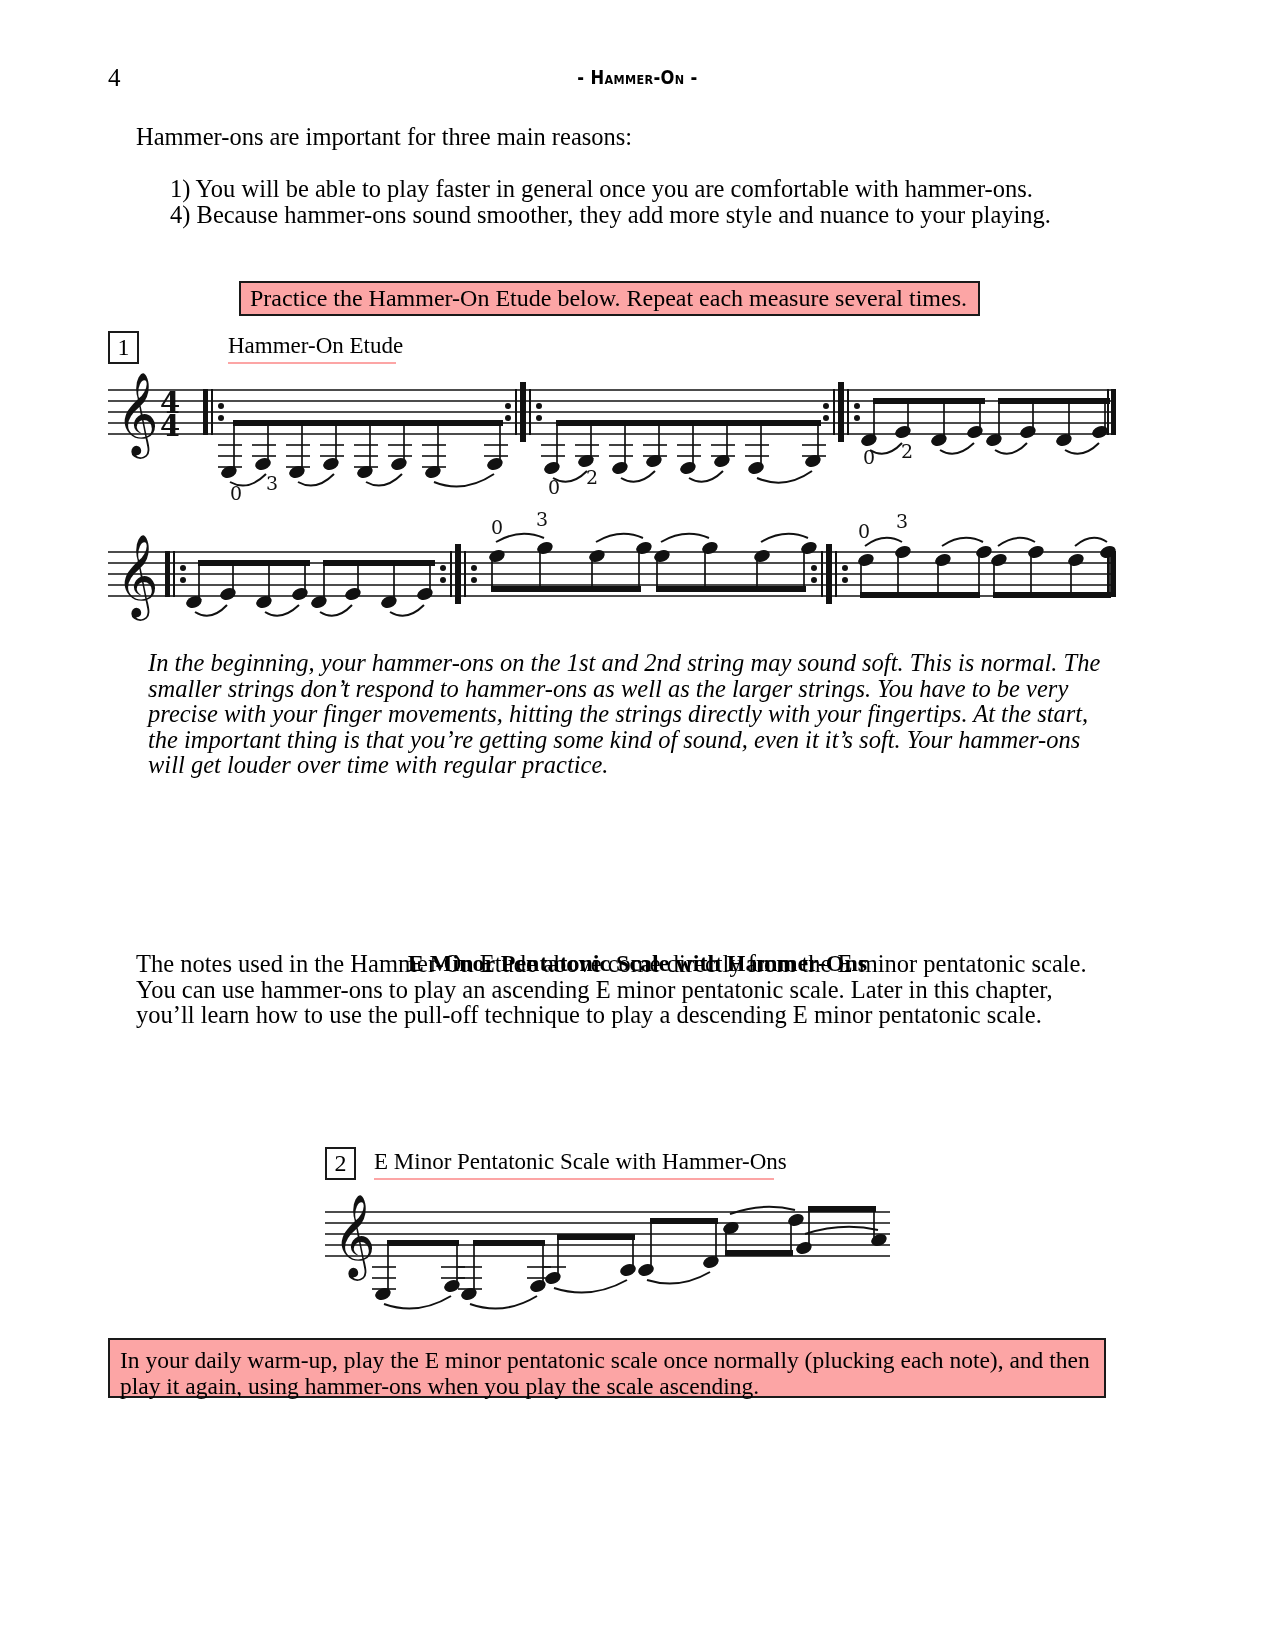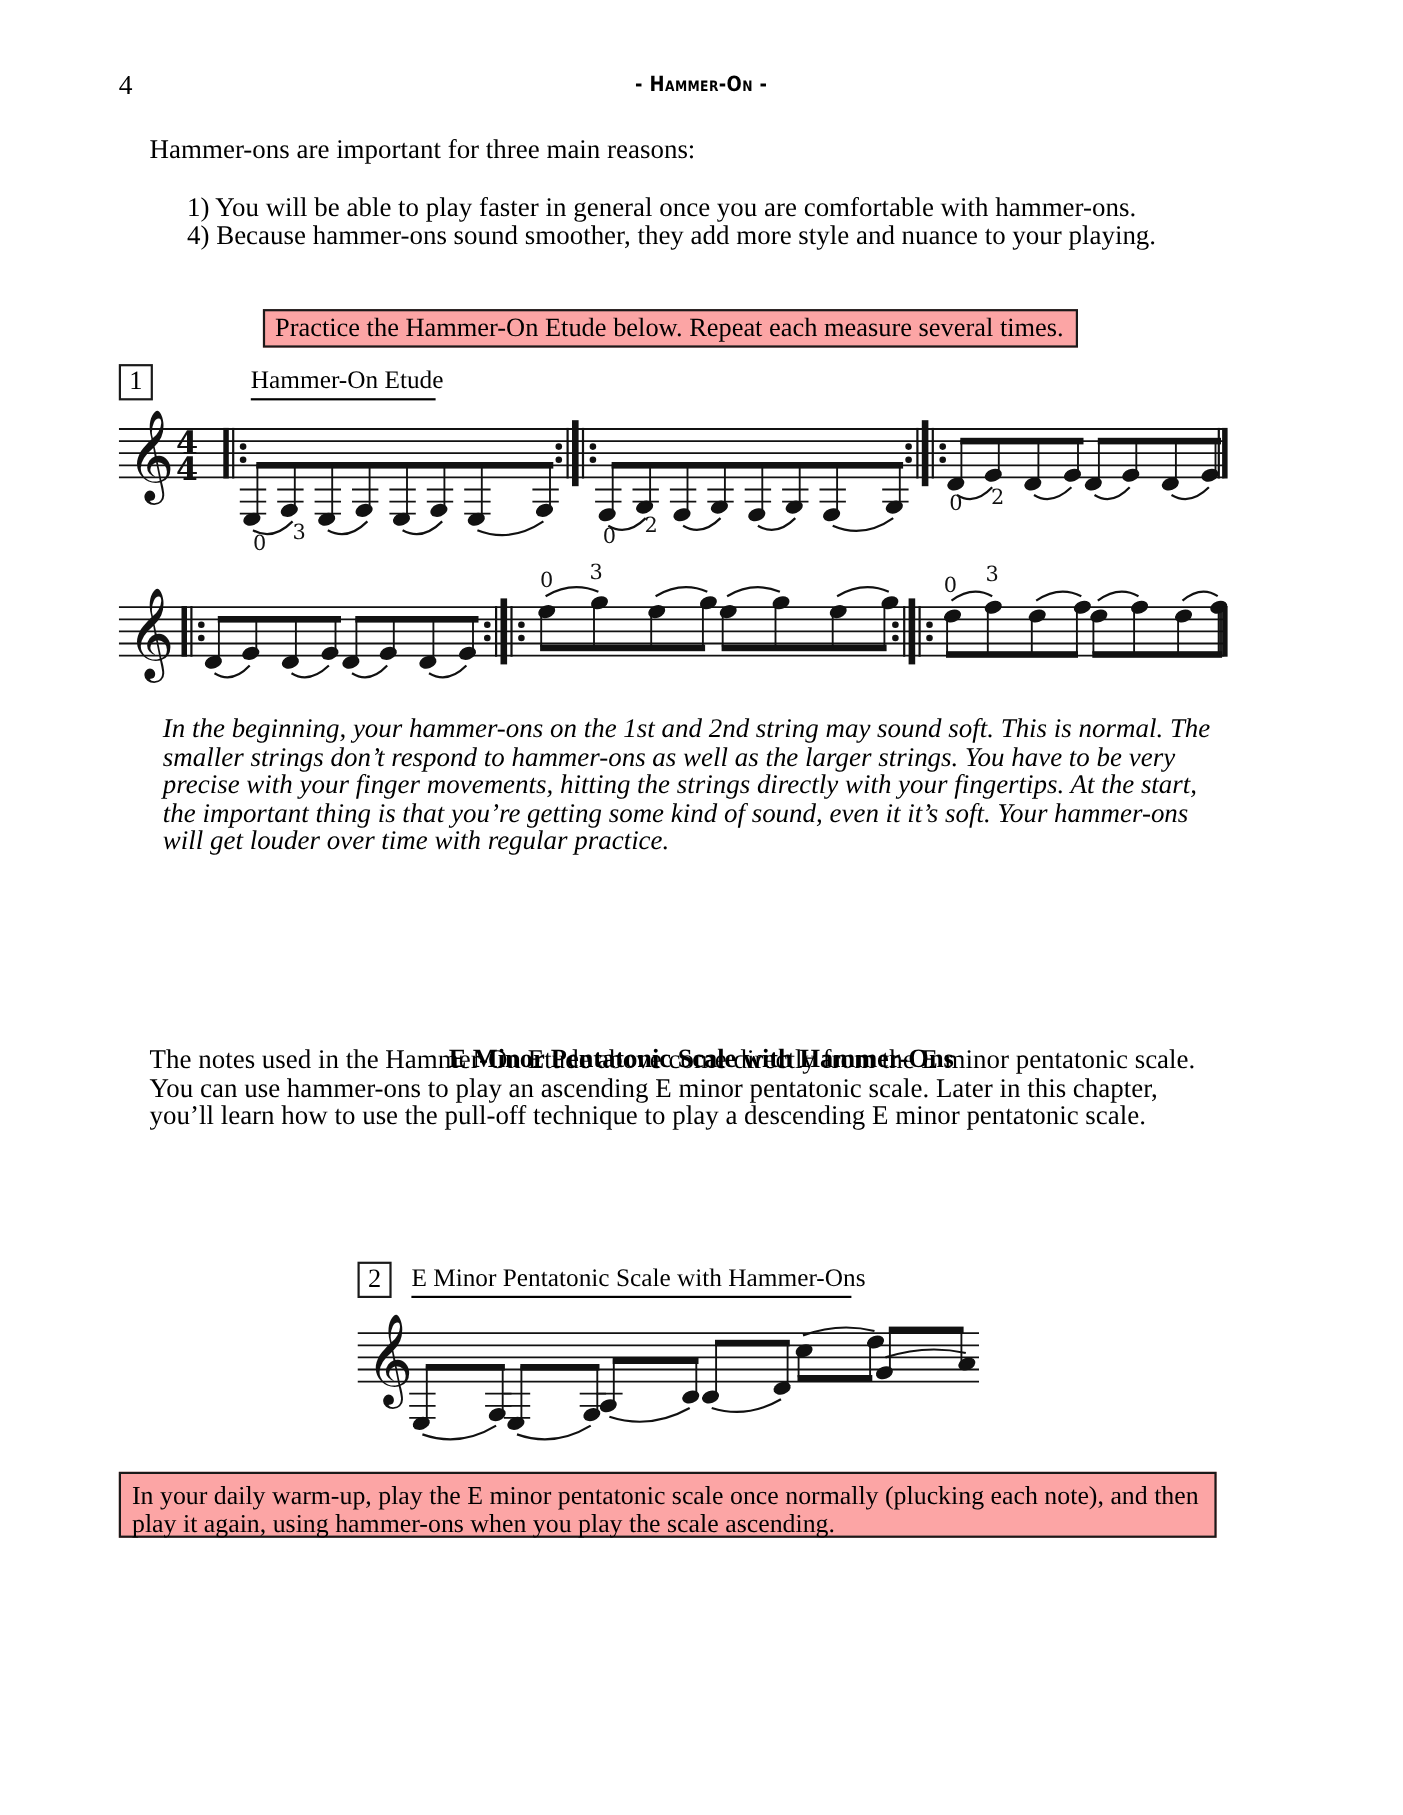--- a/index.html
+++ b/index.html
@@ -22,21 +22,21 @@
 
   .note-box{position:absolute;border:2px solid #1a1a1a;background:#fca5a5;box-sizing:border-box;}
   .note-box .nb-txt{font-size:24px;line-height:27px;display:block;}
   #box-practice{left:239px;top:281px;width:741px;height:35px;padding:2px 9px 0 9px;}
   #box-warmup{left:108px;top:1338px;width:998px;height:60px;padding:7px 10px 0 10px;}
   #box-warmup .nb-txt{font-size:23.5px;line-height:26px;}
 
   
   .ex-num{position:absolute;border:2px solid #1a1a1a;box-sizing:border-box;
           text-align:center;font-size:24px;line-height:28px;background:#fff;}
-  .ex-title{position:absolute;font-size:23px;border-bottom:2px solid #000000;
+  .ex-title{position:absolute;font-size:23px;border-bottom:2px solid #fca5a5;
             padding-bottom:3px;white-space:nowrap;}
 
   #ex1num{left:108px;top:331px;width:31px;height:33px;}
   #ex1title{left:228px;top:333px;width:168px;}
   #ex2num{left:325px;top:1147px;width:31px;height:33px;}
   #ex2title{left:374px;top:1149px;width:400px;}
 
   .para2{left:120px;top:650px;width:975px;font-style:italic;}
   .heading{position:absolute;left:0;right:0;top:950px;text-align:center;
            font-weight:bold;font-size:24px;}

